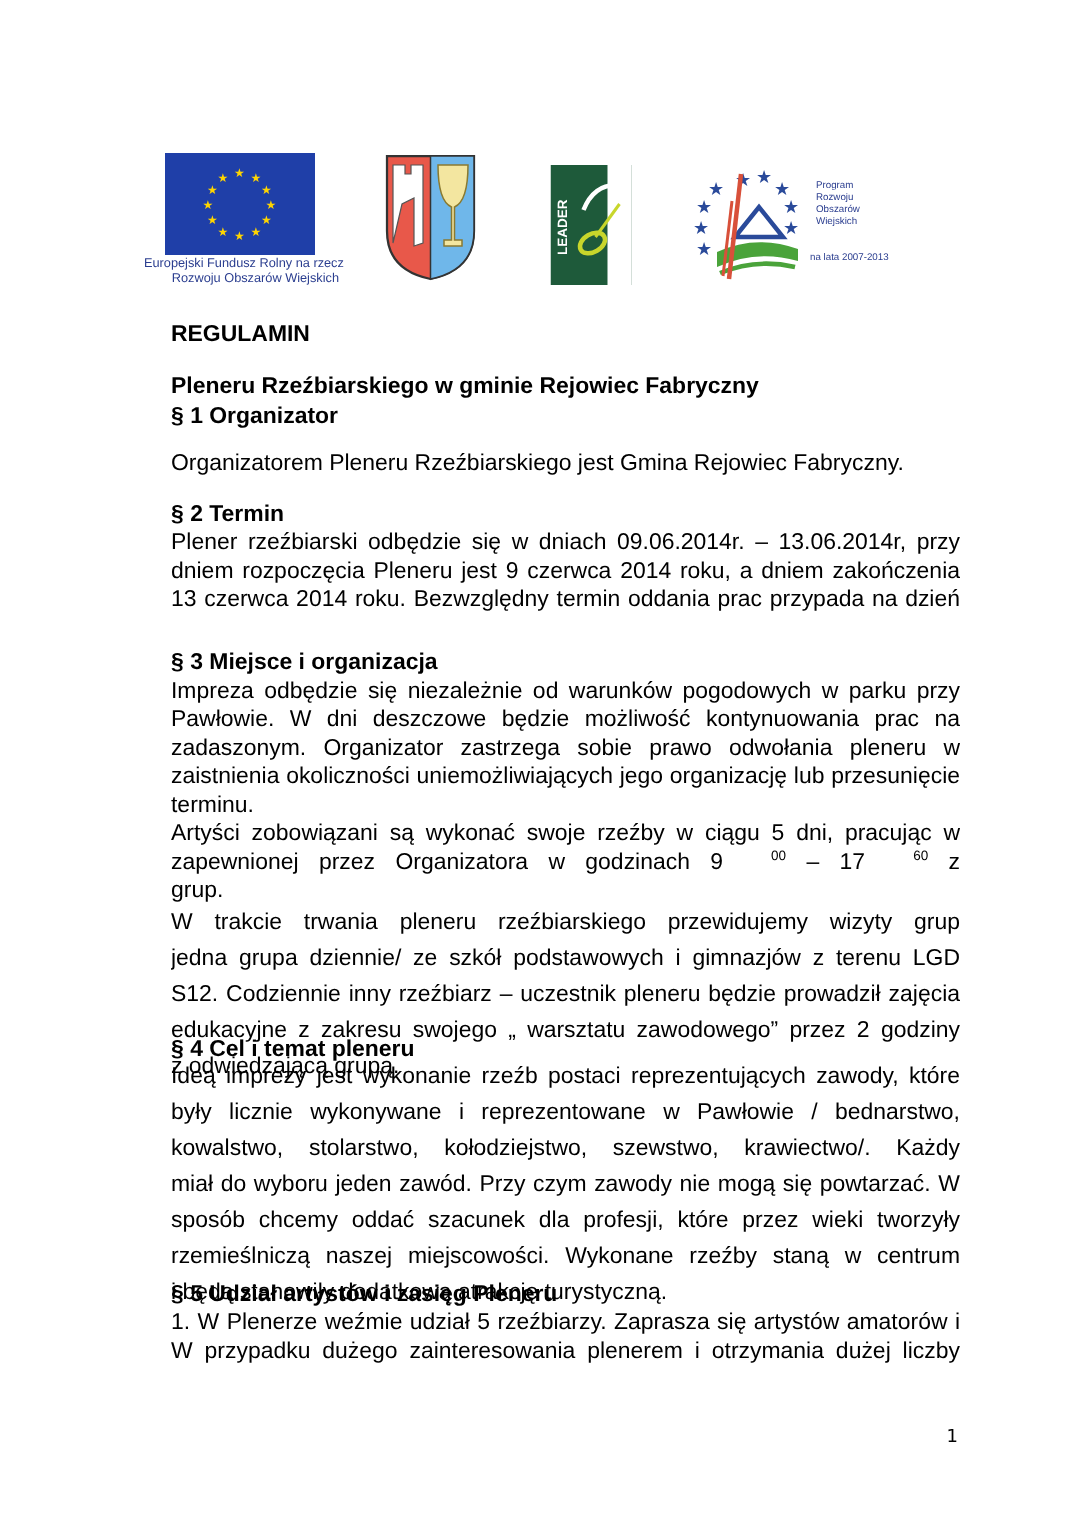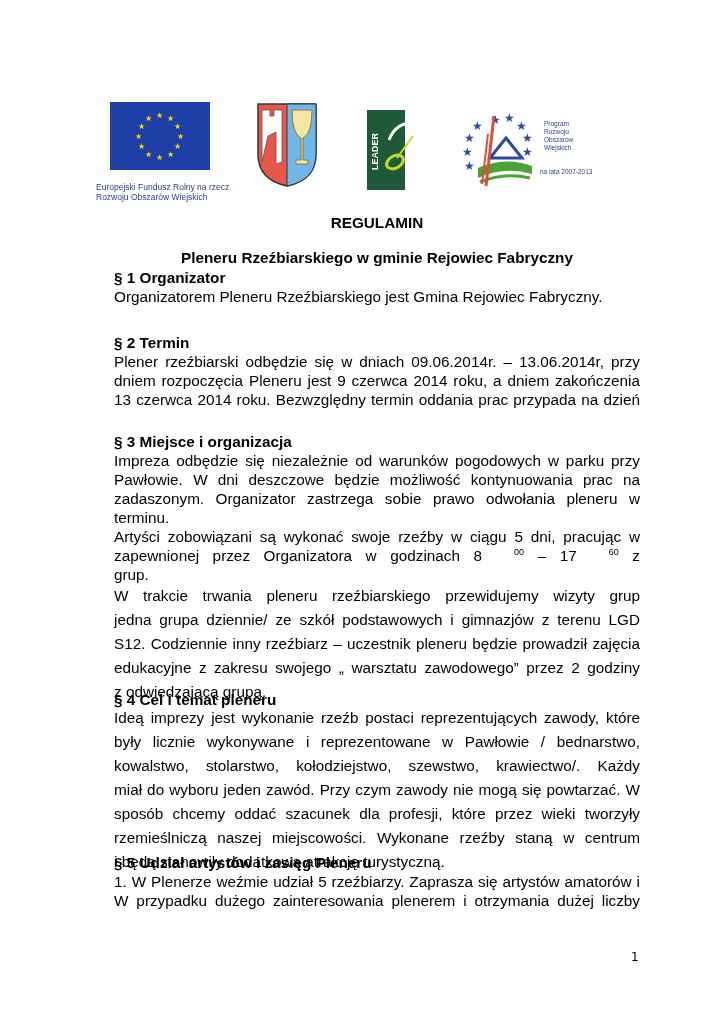--- a/index.html
+++ b/index.html
@@ -3,29 +3,29 @@
 <meta charset="utf-8">
 <style>
   html, body { margin: 0; padding: 0; background: #ffffff; }
   body { width: 725px; height: 1024px; position: relative; overflow: hidden;
          font-family: "Liberation Sans", sans-serif; color: #000; }
   .logos { position: absolute; top: 100px; left: 0; width: 725px; height: 100px; }
   .logo { position: absolute; }
   #eu-logo { left: 108px; top: 2px; width: 102px; }
   .eu-flag { width: 100px; height: 68px; background: #1f3fa8; position: relative; margin-left: 2px; }
   .eu-star { position: absolute; color: #ffd500; font-size: 8px; line-height: 8px; }
-  .eu-caption { font-size: 8.5px; color: #2a3d8f; text-align: left; line-height: 10px; margin-top: 12px; width: 130px; margin-left: -12px; white-space: nowrap; }
+  .eu-caption { font-size: 8.5px; color: #2a3d8f; text-align: right; line-height: 10px; margin-top: 0; width: 130px; margin-left: -12px; white-space: nowrap; }
   #coat-logo { left: 256px; top: 2px; width: 62px; height: 86px; }
   #leader-logo { left: 367px; top: 10px; width: 54px; height: 80px; }
   #prow-logo { left: 460px; top: 8px; width: 160px; height: 80px; }
   .prow-text { position: absolute; left: 84px; top: 12px; font-size: 6.5px; line-height: 8px; color: #2a3d8f; }
   .prow-years { position: absolute; left: 80px; top: 60px; font-size: 6.5px; color: #2a3d8f; white-space: nowrap; }
 
   .doc { position: absolute; left: 114px; top: 0; width: 526px; font-size: 15.3px; line-height: 19px; }
-  .title { position: absolute; left: 0; width: 526px; text-align: center; font-weight: bold; }
+  .title { position: absolute; left: 0; width: 526px; font-weight: bold; }
   .h { position: absolute; left: 0; font-weight: bold; white-space: nowrap; }
   .p { position: absolute; left: 0; width: 526px; text-align: justify; text-align-last: left; }
   .line { display: block; height: 19px; white-space: nowrap; }
   .jline { display: block; height: 19px; text-align: justify; text-align-last: justify; white-space: normal; overflow: hidden; }
   .line.tall, .jline.tall { height: 24px; line-height: 24px; }
   sup { font-size: 9px; line-height: 0; vertical-align: 6px; padding-left: 32px; }
   .pagenum { position: absolute; left: 631px; top: 950px; font-size: 12px; font-family: "DejaVu Sans", sans-serif; }
 </style>
 </head>
 <body>
@@ -99,39 +99,40 @@
     </div>
     <div class="prow-years">na lata 2007-2013</div>
   </div>
 </div>
 
 <div class="doc">
   <div class="title" style="top:213px">REGULAMIN</div>
   <div class="title" style="top:248px">Pleneru Rzeźbiarskiego w gminie Rejowiec Fabryczny</div>
 
   <div class="h" style="top:268px">§ 1 Organizator</div>
-  <div class="p" style="top:287px">
+  <div class="p" style="top:299px">
     <span class="line">Organizatorem Pleneru Rzeźbiarskiego jest Gmina Rejowiec Fabryczny.</span>
   </div>
 
   <div class="h" style="top:333px">§ 2 Termin</div>
   <div class="p" style="top:352px">
     <span class="jline">Plener rzeźbiarski odbędzie się w dniach 09.06.2014r. – 13.06.2014r, przy czym</span>
     <span class="jline">dniem rozpoczęcia Pleneru jest  9 czerwca 2014 roku, a dniem zakończenia</span>
     <span class="jline">13 czerwca 2014 roku. Bezwzględny termin oddania prac przypada na dzień</span>
   </div>
 
   <div class="h" style="top:432px">§ 3 Miejsce i organizacja</div>
   <div class="p" style="top:451px">
     <span class="jline">Impreza odbędzie się niezależnie od warunków pogodowych w parku przy  GOK w</span>
     <span class="jline">Pawłowie. W dni deszczowe będzie możliwość kontynuowania prac na terenie</span>
     <span class="jline">zadaszonym. Organizator zastrzega sobie prawo odwołania pleneru w przypadku</span>
+    <span class="jline">zaistnienia okoliczności uniemożliwiających jego organizację lub przesunięcie</span>
     <span class="line">terminu.</span>
     <span class="jline">Artyści zobowiązani są wykonać swoje rzeźby w ciągu 5 dni, pracując w przestrzeni</span>
-    <span class="jline"><span>zapewnionej przez Organizatora w godzinach  8</span><sup>00</sup><span> – 17</span><sup>60</sup><span> z 1,5godzinną przerwą na</span></span>
+    <span class="jline"><span>zapewnionej przez Organizatora w godzinach  9</span><sup>00</sup><span> – 17</span><sup>60</sup><span> z 1,5godzinną przerwą na</span></span>
     <span class="line">grup.</span>
     <span class="jline tall">W trakcie trwania pleneru rzeźbiarskiego przewidujemy wizyty grup wycieczkowych /</span>
     <span class="jline tall">jedna grupa dziennie/ ze szkół podstawowych i gimnazjów z terenu LGD Promenada</span>
     <span class="jline tall">S12. Codziennie inny rzeźbiarz – uczestnik pleneru będzie prowadził zajęcia</span>
     <span class="jline tall">edukacyjne z zakresu swojego „ warsztatu zawodowego”  przez 2 godziny zegarowe</span>
     <span class="line tall">z odwiedzającą grupą.</span>
   </div>
 
   <div class="h" style="top:690px">§ 4 Cel i temat pleneru</div>
   <div class="p" style="top:706px">

